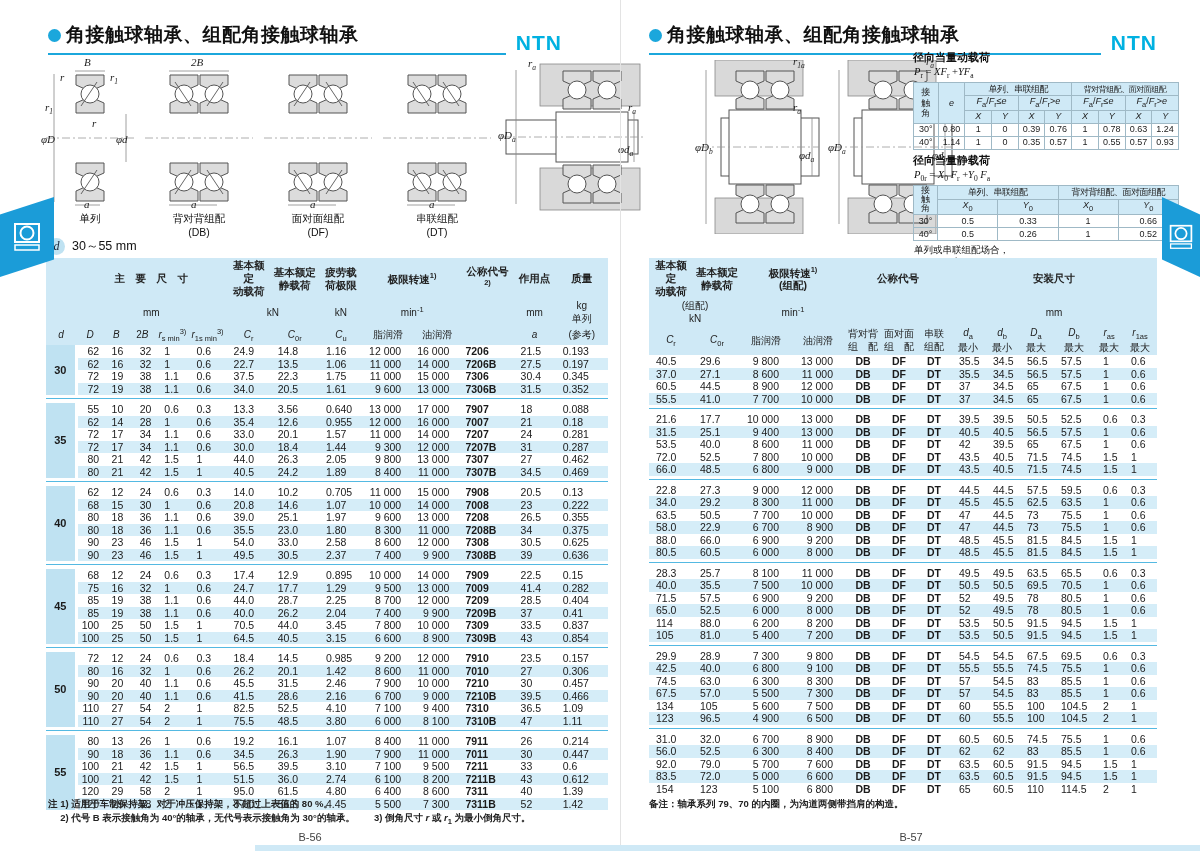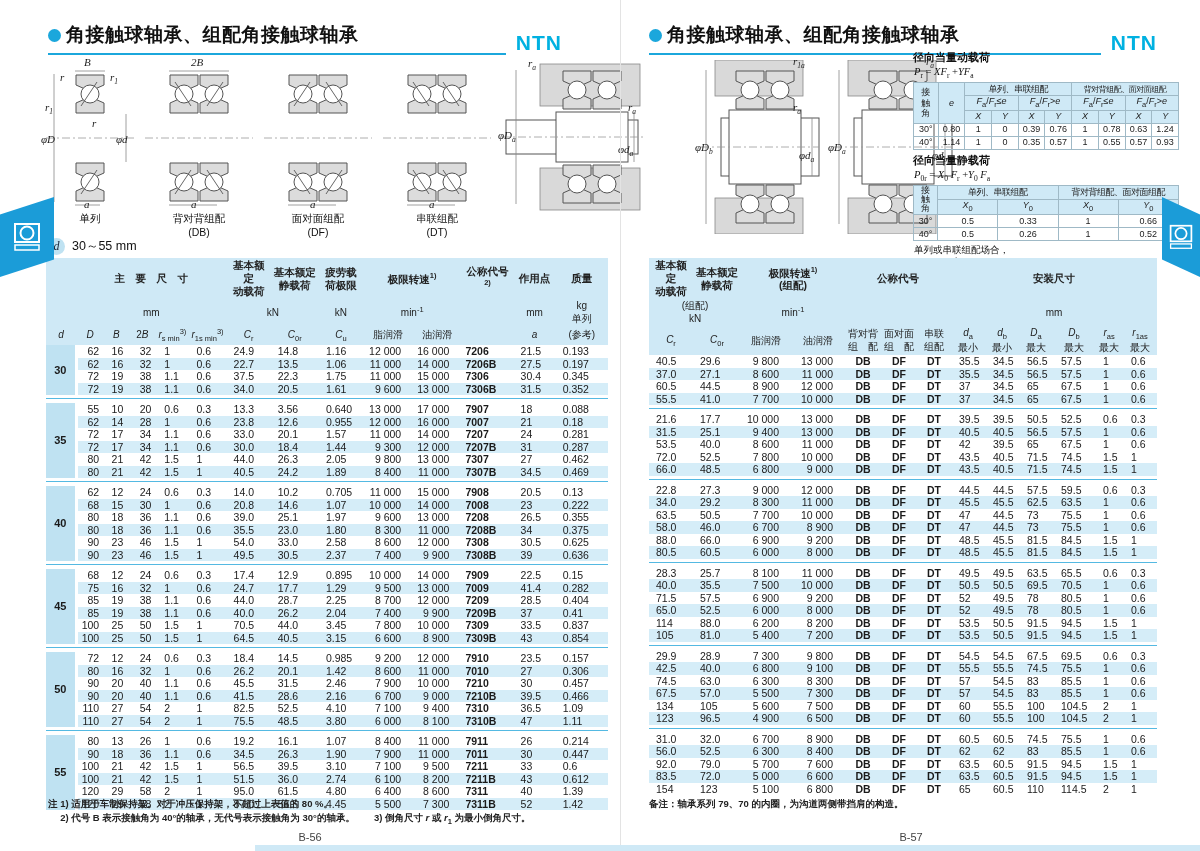--- a/index.html
+++ b/index.html
@@ -348,21 +348,21 @@
             <td class="code">7907</td>
             <td class="cl2">18</td>
             <td class="cl2">0.088</td>
           </tr>
           <tr class="odd">
             <td class="cr">62</td>
             <td class="cr">14</td>
             <td class="cr">28</td>
             <td class="cl1">1</td>
             <td class="cl1">0.6</td>
-            <td class="cl2">23.8</td>
+            <td class="cl2">35.4</td>
             <td class="cl2">12.6</td>
             <td class="cl2">0.955</td>
             <td class="sp">12 000</td>
             <td class="sp">16 000</td>
             <td class="code">7007</td>
             <td class="cl2">21</td>
             <td class="cl2">0.18</td>
           </tr>
           <tr class="even">
             <td class="cr">72</td>
@@ -1195,21 +1195,21 @@
             <td class="cc">DT</td>
             <td class="cl1">47</td>
             <td class="cl1">44.5</td>
             <td class="cl1">73</td>
             <td class="cl1">75.5</td>
             <td class="cl1">1</td>
             <td class="cl1">0.6</td>
           </tr>
           <tr class="odd">
             <td class="cl2">58.0</td>
-            <td class="cl2">46.0</td>
+            <td class="cl2">22.9</td>
             <td class="sp">6 700</td>
             <td class="sp">8 900</td>
             <td class="cc">DB</td>
             <td class="cc">DF</td>
             <td class="cc">DT</td>
             <td class="cl1">47</td>
             <td class="cl1">44.5</td>
             <td class="cl1">73</td>
             <td class="cl1">75.5</td>
             <td class="cl1">1</td>

